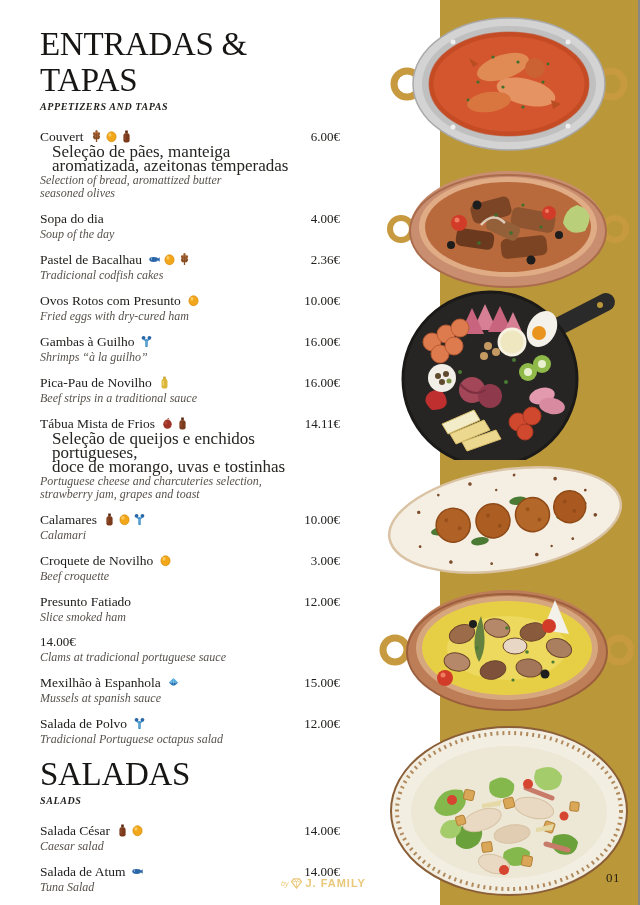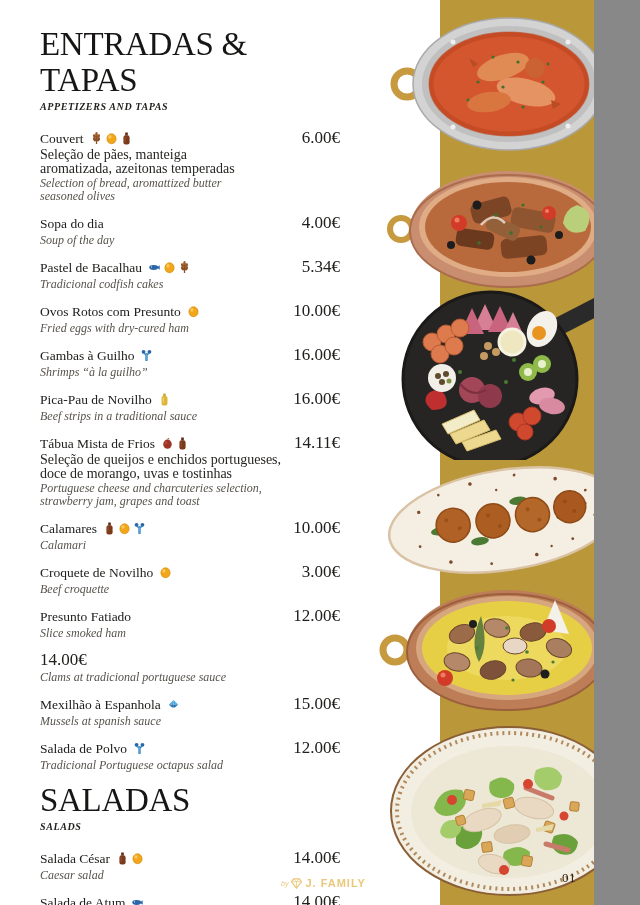--- a/index.html
+++ b/index.html
@@ -1,31 +1,31 @@
 <!DOCTYPE html>
 <html><head>
 <meta charset="utf-8">
 <style>
   html,body{margin:0;padding:0;background:#888;}
   .page{position:relative;width:594px;height:905px;background:#ffffff;overflow:hidden;
-        font-family:"Liberation Serif", serif;color:#1d1c1a;}
+        font-family:"Liberation Serif", serif;color:#1d1c1a;padding-left:44px;}
   .band{position:absolute;top:0;height:905px;left:440px;width:200px;background:#ba9739;}
   .menu{position:absolute;left:40px;top:26px;width:300px;}
   .section{margin-bottom:10px;}
   .section-title{font-size:33px;line-height:36px;font-weight:400;letter-spacing:-0.3px;margin:0;color:#171615;}
   .section-subtitle{font-size:10px;font-weight:bold;font-style:italic;letter-spacing:0.6px;margin:3px 0 16px 0;color:#21201e;}
   .item{margin-bottom:10px;}
   .item-row{display:flex;justify-content:space-between;align-items:baseline;}
   .item-left{display:flex;align-items:center;gap:7px;}
   .item-name{font-size:13.5px;line-height:17px;color:#21201e;}
   .item-icons{display:inline-flex;gap:4px;align-items:center;}
   .al-icon{display:inline-flex;width:11px;height:13px;align-items:center;}
   .al-icon svg{width:11px;height:13px;display:block;}
-  .item-price{font-size:17px;color:#21201e;}
-  .desc-pt{font-size:14px;line-height:14px;white-space:pre-line;color:#262522;}
+  .item-price{font-size:13px;color:#21201e;}
+  .desc-pt{font-size:17px;line-height:14px;white-space:pre-line;color:#262522;margin-left:12px;}
   .desc-en{font-size:12px;line-height:13px;font-style:italic;white-space:pre-line;color:#57524b;margin-top:1px;}
   .photo{position:absolute;}
   .photo svg{display:block;}
   .footer-logo{position:absolute;left:281px;top:874px;display:flex;align-items:center;gap:3px;
                font-family:"Liberation Sans", sans-serif;color:#eac87a;}
   .footer-by{font-size:7px;font-style:italic;}
   .footer-gem{position:relative;top:1px;}
   .footer-brand{font-size:11px;font-weight:bold;letter-spacing:1px;}
   .page-number{position:absolute;right:18px;top:870px;font-size:13px;color:#2b2315;letter-spacing:0.5px;}
 </style>
@@ -379,21 +379,21 @@
                       <path d="M5.5,2 V12" stroke="#8a4f24" stroke-width="1.3"></path>
                       <ellipse cx="3.6" cy="4.2" rx="1.5" ry="2.1" fill="#98582a" transform="rotate(-28 3.6 4.2)"></ellipse>
                       <ellipse cx="7.4" cy="4.2" rx="1.5" ry="2.1" fill="#98582a" transform="rotate(28 7.4 4.2)"></ellipse>
                       <ellipse cx="3.6" cy="7.4" rx="1.5" ry="2.1" fill="#8a4f24" transform="rotate(-28 3.6 7.4)"></ellipse>
                       <ellipse cx="7.4" cy="7.4" rx="1.5" ry="2.1" fill="#8a4f24" transform="rotate(28 7.4 7.4)"></ellipse>
                       <ellipse cx="5.5" cy="2" rx="1.3" ry="2" fill="#a05e2c"></ellipse>
                     </svg>
                   </span>
                 </span>
         </span>
-        <span class="item-price">5.34€</span>
+        <span class="item-price">2.36€</span>
       </div>
 
       <div class="desc-en">Tradicional codfish cakes</div>
     </div>
 
     <div class="item">
       <div class="item-row">
         <span class="item-left">
           <span class="item-name">Ovos Rotos com Presunto</span>
           <span class="item-icons">

